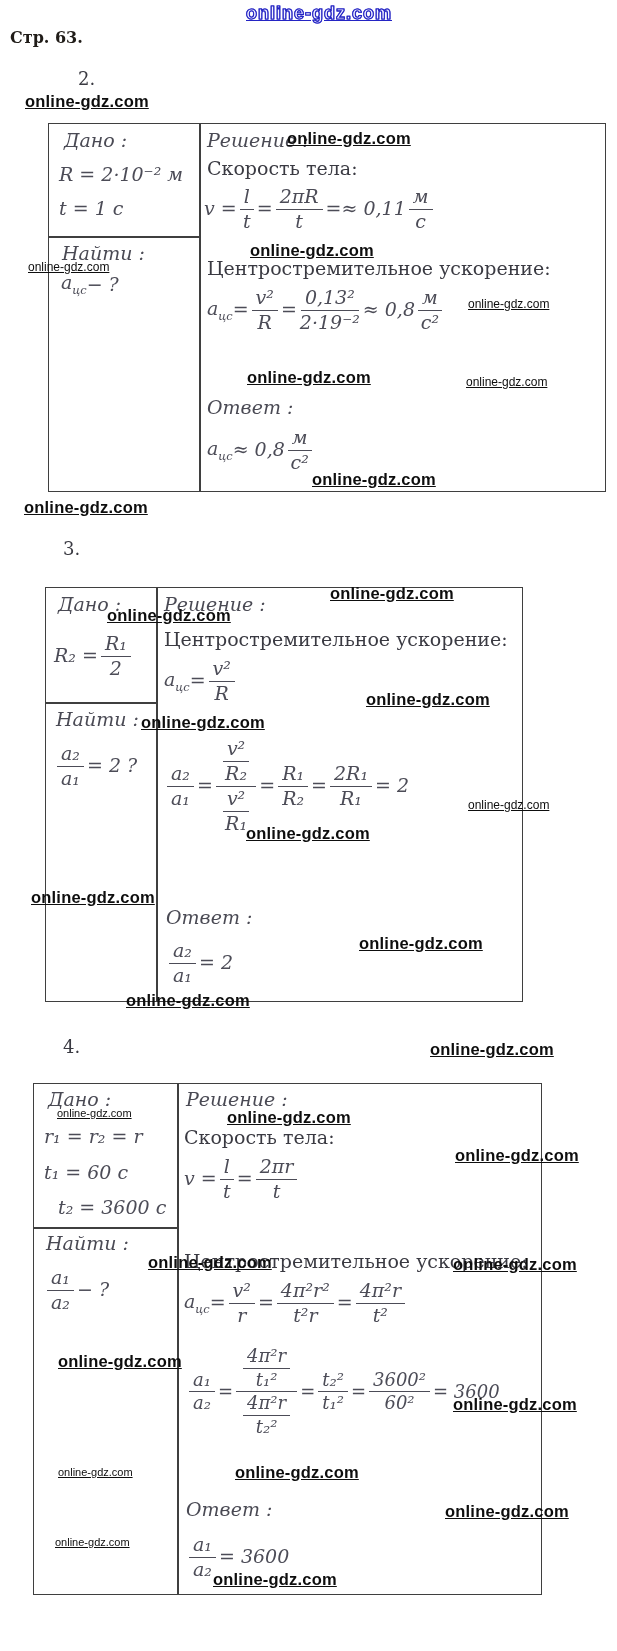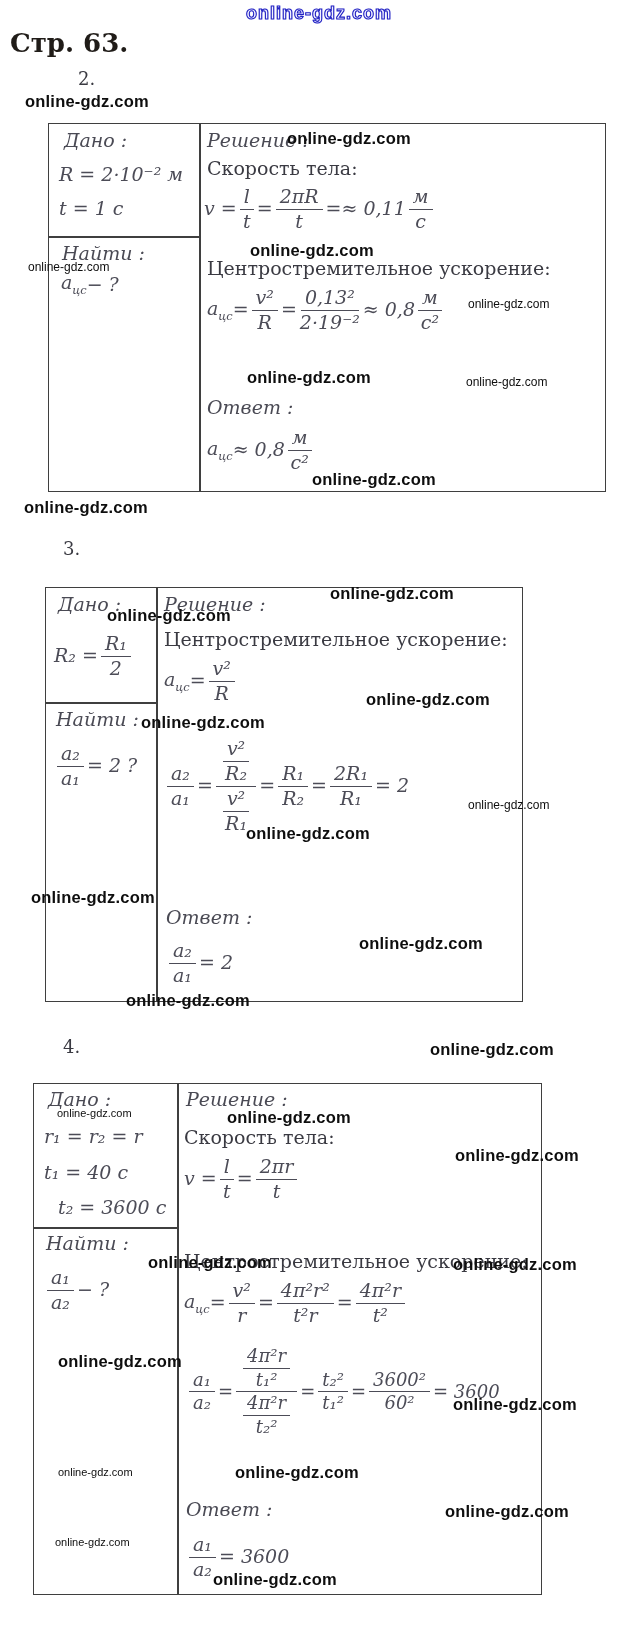--- a/index.html
+++ b/index.html
@@ -5,31 +5,32 @@
   html,body{margin:0;padding:0;}
   body{
     width:617px;height:1651px;position:relative;background:#ffffff;
     font-family:"DejaVu Serif",serif;overflow:hidden;
   }
   
   .wm{
     position:absolute;font-family:"Liberation Sans",sans-serif;
     font-weight:700;font-size:16.5px;color:#0e0e0e;white-space:nowrap;z-index:5;
     letter-spacing:0.2px;
+    text-decoration:underline;
   }
   .wm.sm{font-weight:400;font-size:12px;letter-spacing:0;}
   .wm.xs{font-weight:400;font-size:11px;letter-spacing:0;}
   .wm.outline{
     font-size:18px;font-weight:700;color:#f2f2ff;
     -webkit-text-stroke:1.1px #2424c4;text-shadow:0 0 1px #2424c4;
     letter-spacing:1px;
   }
   
   .page-title{
-    position:absolute;left:10px;top:28px;font-size:26px;font-weight:700;color:#201c18;
+    position:absolute;left:10px;top:28px;font-size:16px;font-weight:700;color:#201c18;
   }
   .prob-num{position:absolute;font-size:18px;color:#3a3a42;}
   
   .tbl{
     position:absolute;border:1.5px solid #3f3f3f;box-sizing:border-box;background:transparent;
   }
   .vline{position:absolute;top:0;bottom:0;width:1.5px;background:#3f3f3f;}
   .hline{position:absolute;height:1.5px;background:#3f3f3f;left:0;}
   .blk{position:absolute;white-space:nowrap;}
   .lbl{font-style:italic;font-size:19px;color:#4a4a54;}
@@ -191,21 +192,21 @@
 
 <div class="tbl" style="left:33px;top:1083px;width:509px;height:512px;">
   <div class="vline" style="left:143px;"></div>
   <div class="hline" style="top:143px;width:143px;"></div>
 
   <div class="blk lbl" style="left:14px;top:4px;">Дано :</div>
   <div class="blk formula" style="left:10px;top:42px;">
       <span>r₁ = r₂ = r</span>
     </div>
   <div class="blk formula" style="left:10px;top:78px;">
-      <span>t₁ = 40 с</span>
+      <span>t₁ = 60 с</span>
     </div>
   <div class="blk formula" style="left:24px;top:113px;">
       <span>t₂ = 3600 с</span>
     </div>
   <div class="blk lbl" style="left:12px;top:148px;">Найти :</div>
   <div class="blk formula" style="left:10px;top:183px;">
       <span class="frac">
         <span class="num"><span>a₁</span></span>
         <span class="den"><span>a₂</span></span>
       </span>

